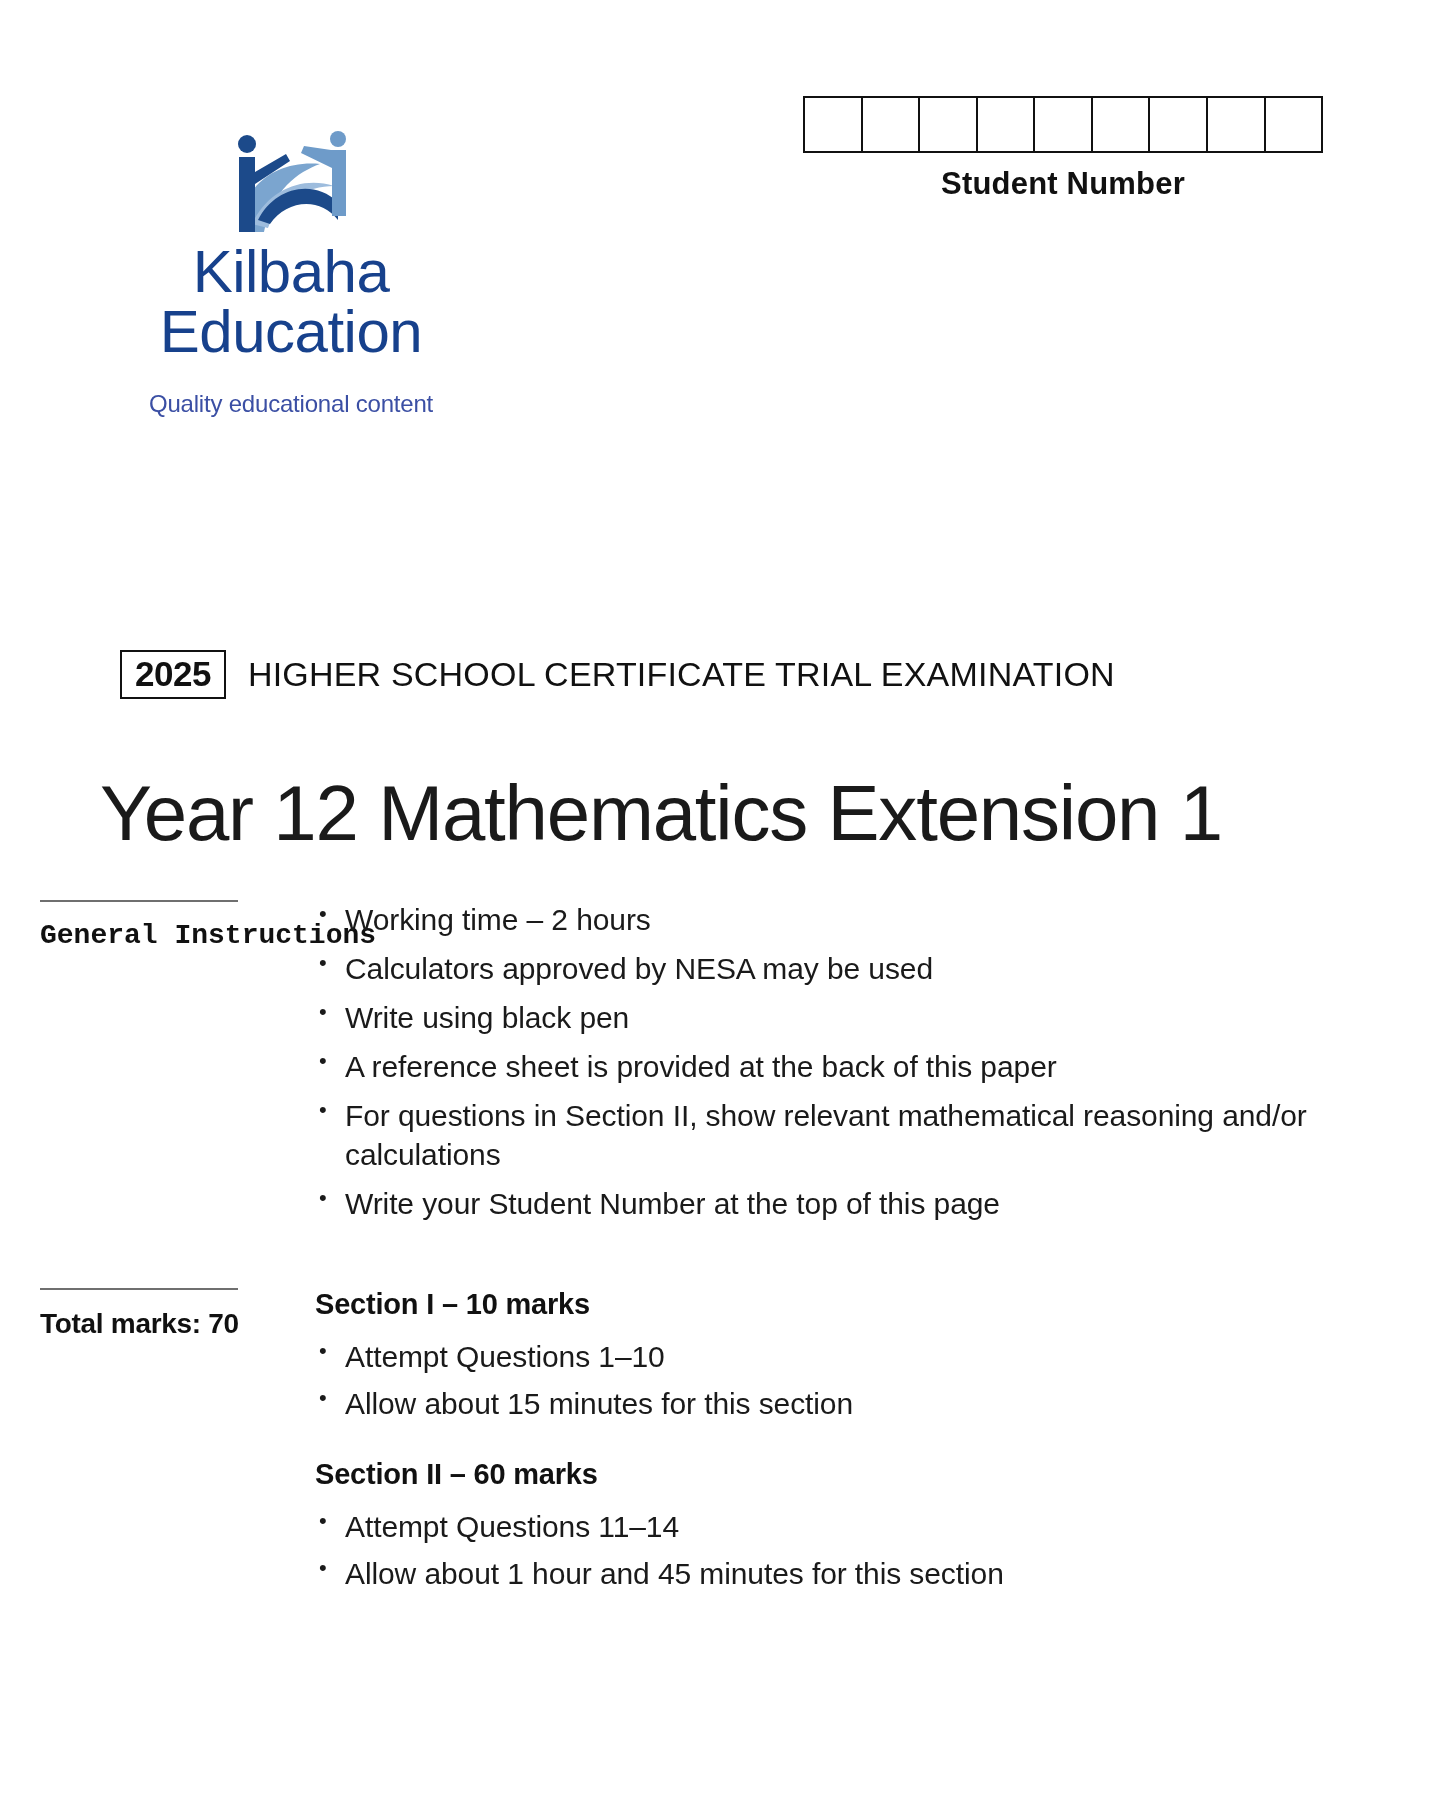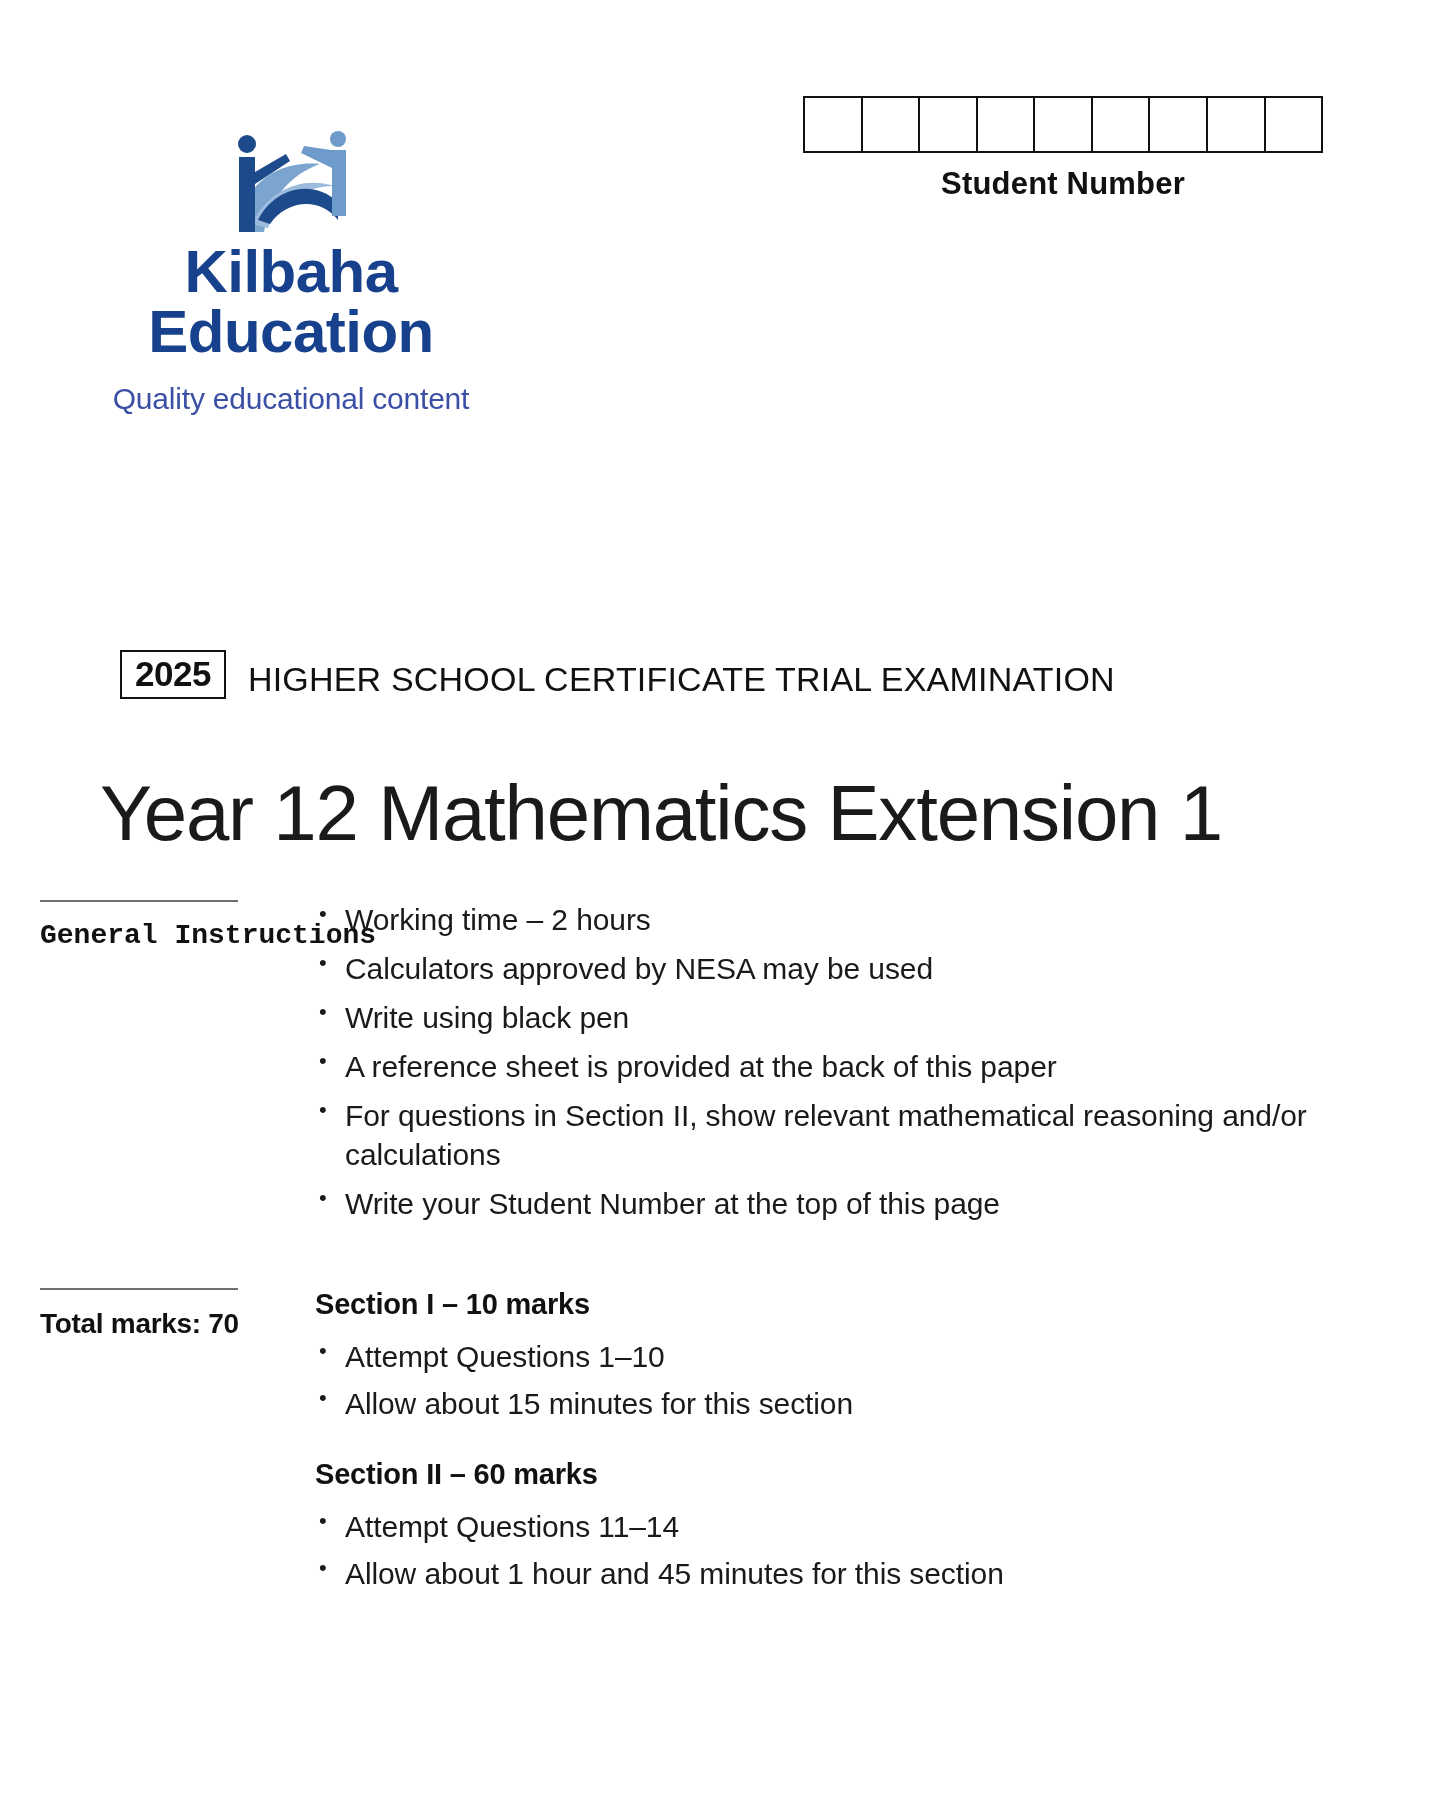--- a/index.html
+++ b/index.html
@@ -55,41 +55,41 @@
   .logo-mark {
     display: block;
     margin: 0 auto;
     width: 150px;
     height: 108px;
   }
   .logo-wordmark {
     margin-top: 6px;
     text-align: center;
     font-size: 60px;
-    font-weight: 700;
+    font-weight: 400;
     color: #17418c;
     letter-spacing: -0.5px;
     line-height: 1;
   }
   .logo-tagline {
-    margin-top: 20px;
-    text-align: center;
-    font-size: 30px;
+    margin-top: 28px;
+    text-align: center;
+    font-size: 24px;
     font-weight: 400;
     color: #3b4fa4;
     letter-spacing: -0.2px;
   }
 
   
   .exam-heading-row {
     position: absolute;
     top: 650px;
     left: 120px;
     display: flex;
-    align-items: flex-end;
+    align-items: center;
   }
   .year-badge {
     border: 2.5px solid #111111;
     padding: 4px 13px 6px 13px;
     font-size: 35px;
     font-weight: bold;
     line-height: 1;
     color: #111111;
     letter-spacing: -0.5px;
   }

